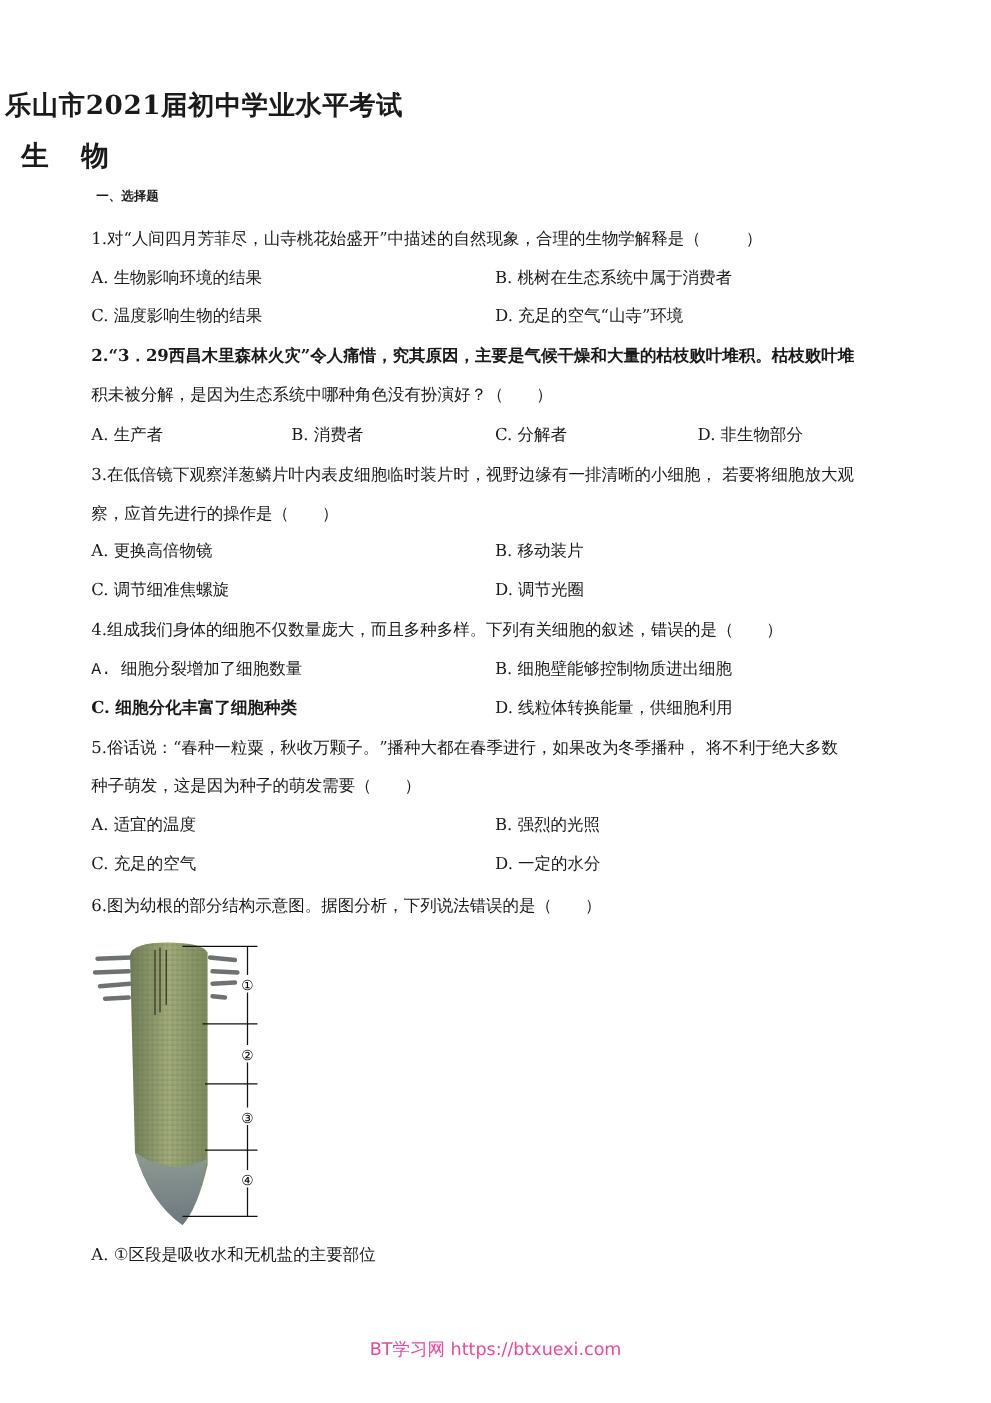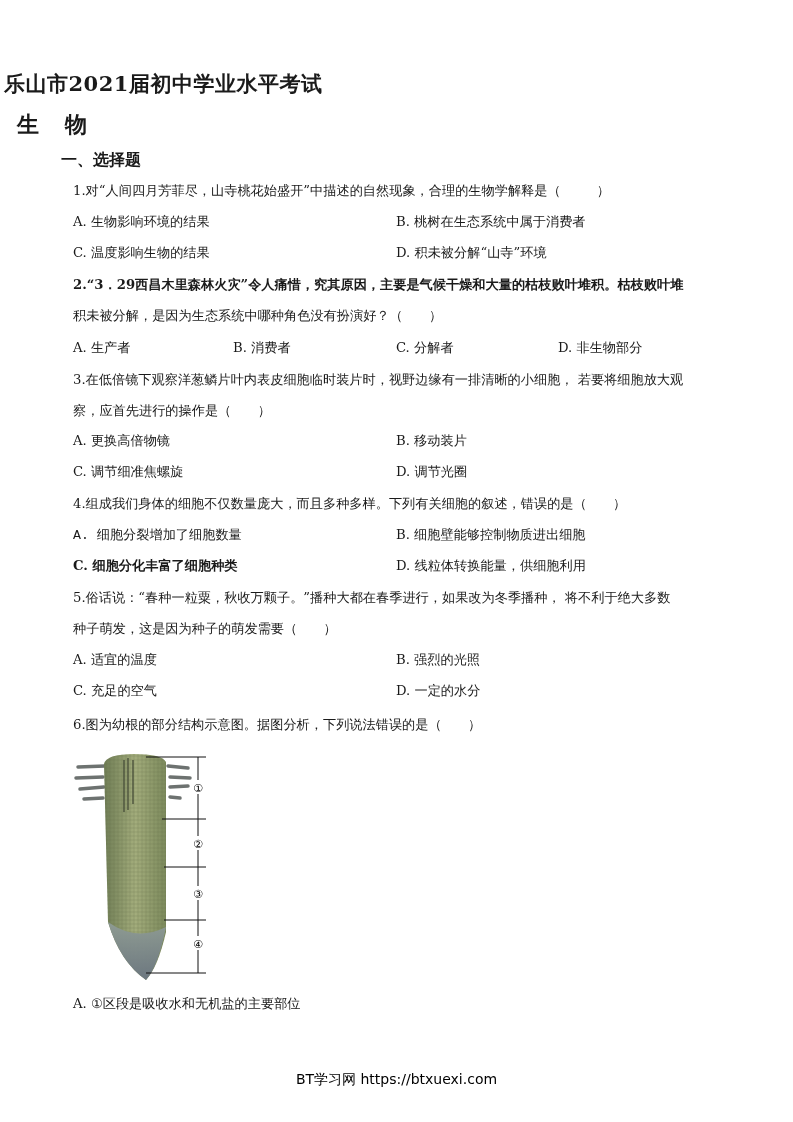--- a/index.html
+++ b/index.html
@@ -3,45 +3,45 @@
 <meta charset="utf-8">
 <style>
   html, body { margin: 0; padding: 0; background: #ffffff; }
   body { width: 793px; height: 1122px; position: relative; overflow: hidden;
          font-family: "DejaVu Serif", "Liberation Serif", serif; color: #1a1a1a; }
   .title { position: absolute; left: 4px; width: 793px; text-align: left; font-weight: bold; }
   #t1 { top: 70px; font-size: 21px; letter-spacing: 0.5px; }
   #t2 { top: 110px; font-size: 22px; letter-spacing: 0; }
   #t2 span { display: inline-block; margin: 0 13px; }
   .line { position: absolute; left: 73px; font-size: 13.2px; white-space: nowrap; }
-  .section { position: absolute; left: 61px; top: 150px; font-size: 16px; font-weight: bold;
+  .section { position: absolute; left: 77px; top: 150px; font-size: 10px; font-weight: bold;
              font-family: "DejaVu Sans", "Liberation Sans", sans-serif; }
   .opt { position: absolute; font-size: 13.2px; white-space: nowrap; }
   .paren { display: inline-block; width: 36px; }
   .diagram { position: absolute; left: 70px; top: 752px; width: 150px; height: 230px; }
   .footer { position: absolute; top: 1071px; left: 0; width: 793px; text-align: center;
-            font-family: "DejaVu Sans", "Liberation Sans", sans-serif; font-size: 14px; color: #000000; }
+            font-family: "DejaVu Sans", "Liberation Sans", sans-serif; font-size: 14px; color: #ec4899; }
 </style>
 </head>
 <body>
 
 <div class="title" id="t1">乐山市2021届初中学业水平考试</div>
 <div class="title" id="t2">
   <span>生</span><span>物</span>
 </div>
 
 <div class="section">一、选择题</div>
 
 <div class="line" style="top:182px;">
   <span>1.对“人间四月芳菲尽，山寺桃花始盛开”中描述的自然现象，合理的生物学解释是（</span><span class="paren"></span><span>）</span>
 </div>
 <div class="opt" style="left:73px; top:213px;">A. 生物影响环境的结果</div>
 <div class="opt" style="left:396px; top:213px;">B. 桃树在生态系统中属于消费者</div>
 <div class="opt" style="left:73px; top:244px;">C. 温度影响生物的结果</div>
-<div class="opt" style="left:396px; top:244px;">D. 积未被分解“山寺”环境</div>
+<div class="opt" style="left:396px; top:244px;">D. 充足的空气“山寺”环境</div>
 
 <div class="line" style="top:276px;font-weight:bold;">2.“3．29西昌木里森林火灾”令人痛惜，究其原因，主要是气候干燥和大量的枯枝败叶堆积。枯枝败叶堆</div>
 <div class="line" style="top:307px;">积未被分解，是因为生态系统中哪种角色没有扮演好？（　　）</div>
 <div class="opt" style="left:73px; top:339px;">A.  生产者</div>
 <div class="opt" style="left:233px; top:339px;">B.  消费者</div>
 <div class="opt" style="left:396px; top:339px;">C.  分解者</div>
 <div class="opt" style="left:558px; top:339px;">D.  非生物部分</div>
 
 <div class="line" style="top:371px;">3.在低倍镜下观察洋葱鳞片叶内表皮细胞临时装片时，视野边缘有一排清晰的小细胞，  若要将细胞放大观</div>
 <div class="line" style="top:402px;">察，应首先进行的操作是（　　）</div>

